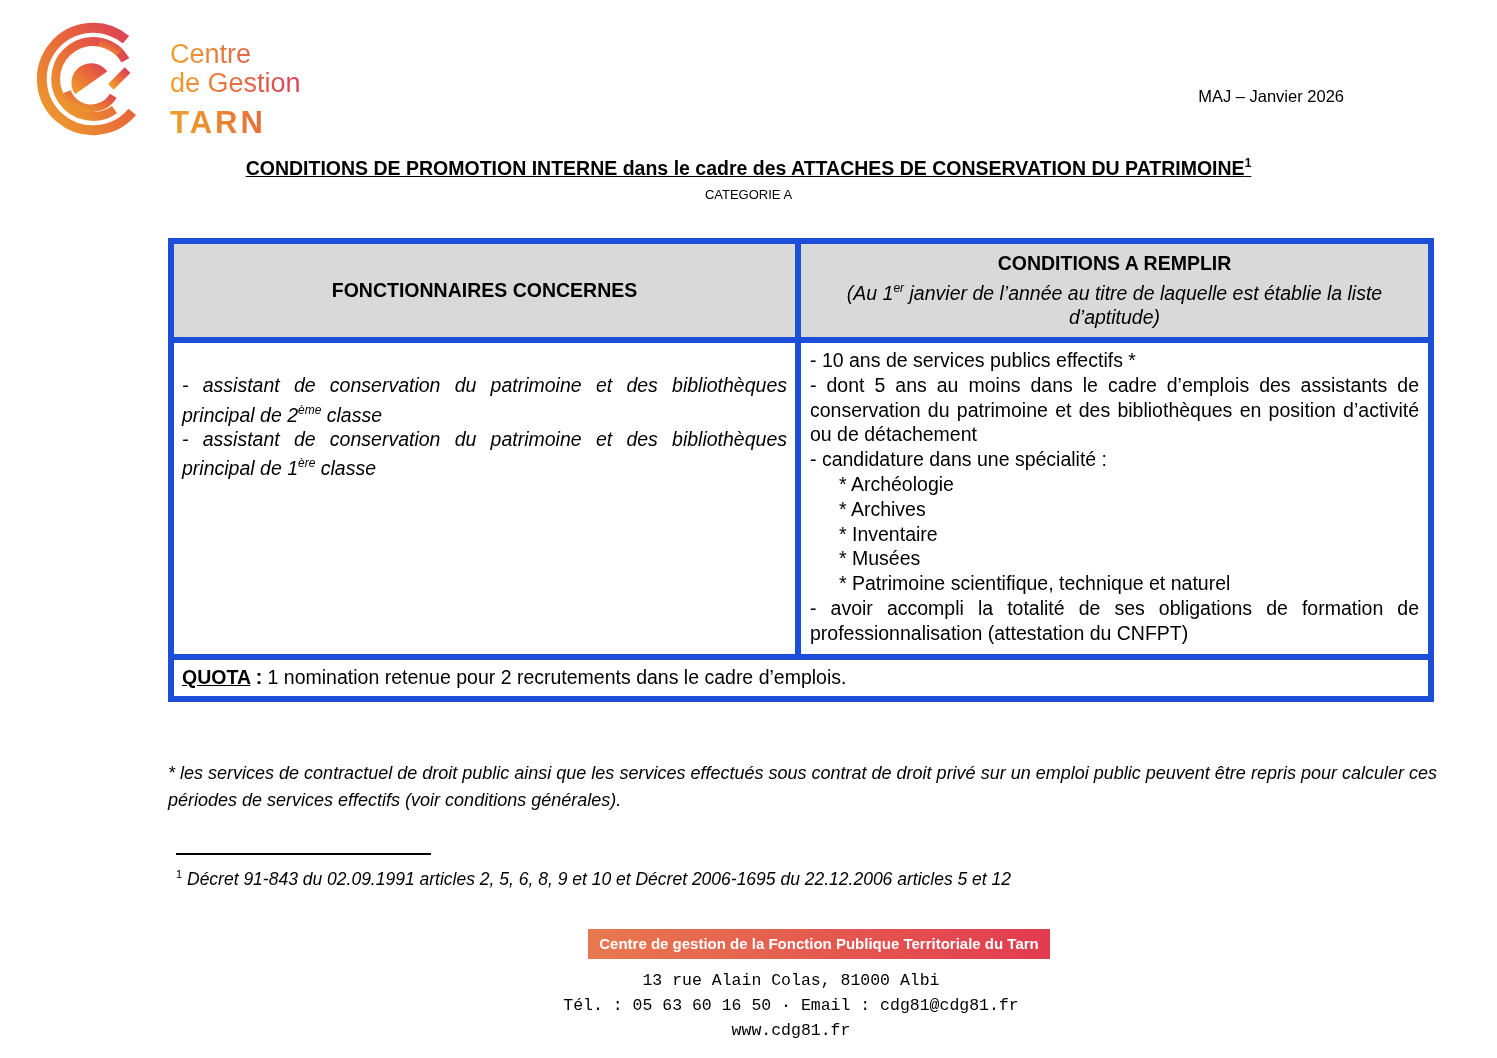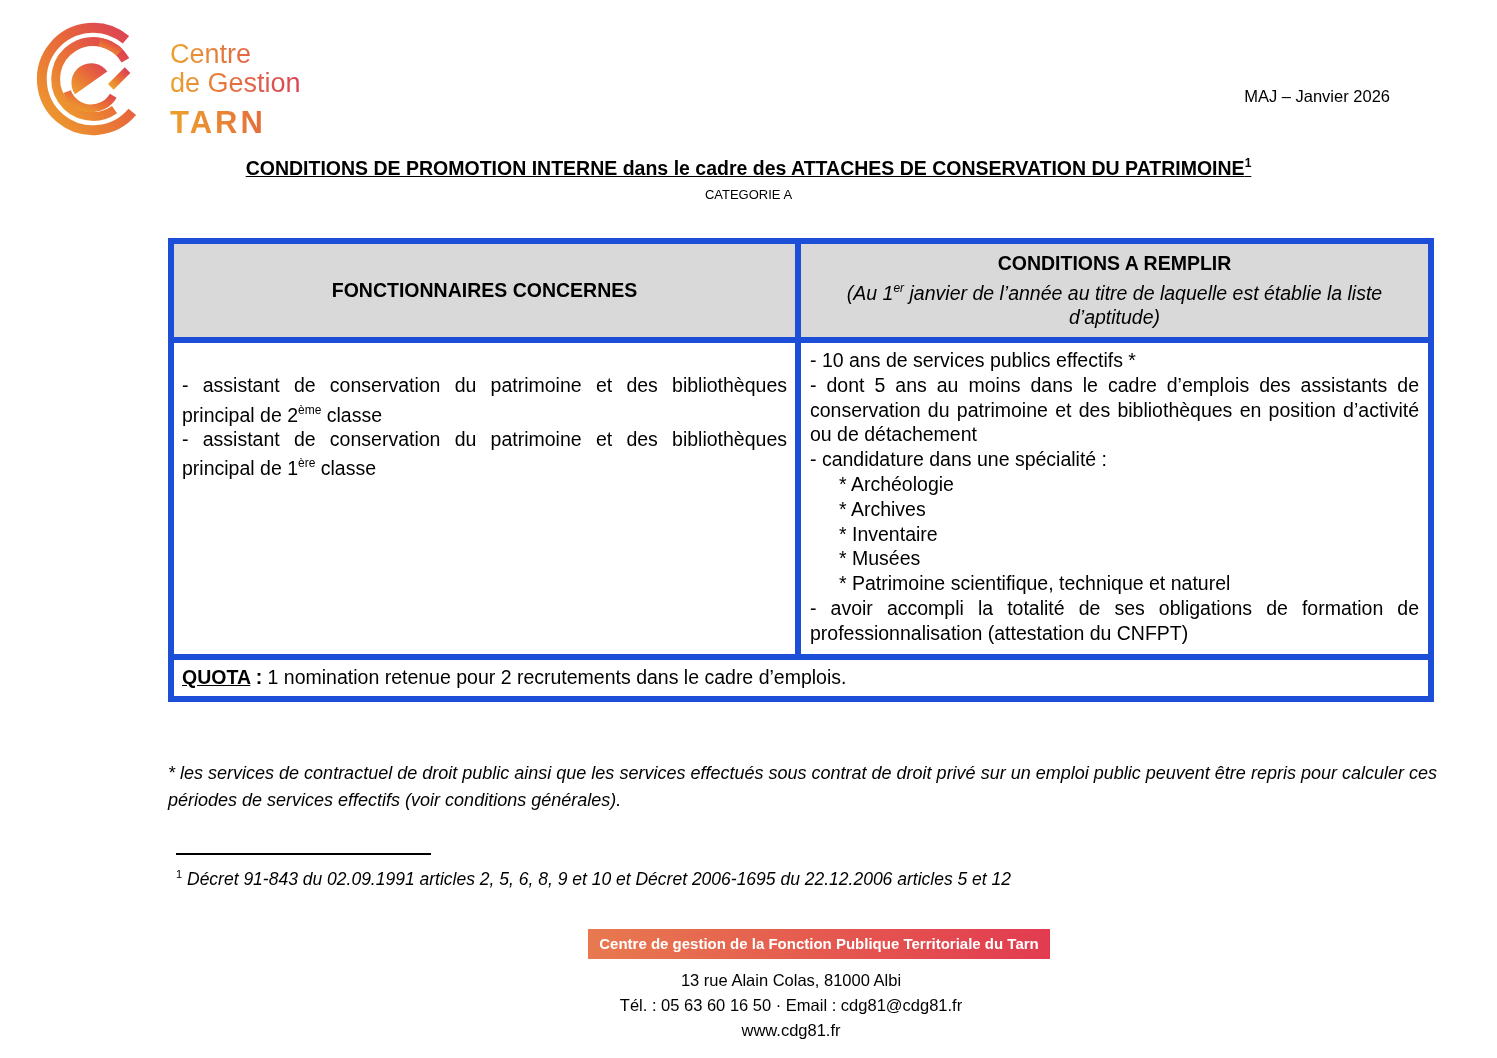--- a/index.html
+++ b/index.html
@@ -20,21 +20,21 @@
       background:linear-gradient(90deg, var(--logo_orange,#EDA12C), var(--logo_red,#DB3E57));
       -webkit-background-clip:text; background-clip:text; -webkit-text-fill-color:transparent;
     }
     .logo-tarn {
       background:linear-gradient(90deg, var(--logo_orange,#EDA12C), #E25840);
       -webkit-background-clip:text; background-clip:text; -webkit-text-fill-color:transparent;
     }
   }
 
   
-  .maj { position:absolute; top:87px; left:1090px; width:300px; text-align:right; font-size:16.5px; }
+  .maj { position:absolute; top:87px; left:1044px; width:300px; text-align:right; font-size:16.5px; }
 
   
   .title-block { position:absolute; top:156px; left:0; width:100%; text-align:center; }
   .doc-title { font-size:19.5px; font-weight:bold; text-decoration:underline; }
   .doc-title sup { font-size:12px; }
   .doc-subtitle { font-size:13px; margin-top:7px; font-weight:normal; }
 
   
   table.doc-table {
     position:absolute; left:168px; top:238px; width:1260px;
@@ -45,21 +45,21 @@
   .doc-table col.c2 { width:633px; }
   .doc-table th {
     background:var(--header_bg,#D9D9D9); height:99px; text-align:center; vertical-align:middle;
     line-height:25px;
   }
   .th-main { font-weight:bold; }
   .th-sub { font-style:italic; font-weight:normal; }
   .th-sub sup { font-size:12px; }
   td.cell-fonctionnaires {
     height:314px; vertical-align:top; padding:30px 8px 8px 8px;
-    text-align:justify; line-height:24.6px;
+    text-align:justify; line-height:24.6px;font-style:italic;
   }
   td.cell-fonctionnaires sup { font-size:12px; }
   td.cell-conditions { vertical-align:top; padding:5px 9px 8px 9px; line-height:24.8px; }
   .cond-item { text-align:justify; }
   .cond-item.c-indent { padding-left:29px; text-align:left; }
   td.cell-quota { height:42px; vertical-align:top; padding:6px 8px; border-top:3px solid #84cc16; }
   .quota-label { font-weight:bold; text-decoration:underline; }
   .quota-colon { font-weight:bold; }
 
   
@@ -73,21 +73,21 @@
 
   
   .footer-banner {
     position:absolute; left:588px; top:929px; width:462px; height:30px;
     background:linear-gradient(90deg, var(--banner_from,#E8794F), var(--banner_to,#E23B50));
     color:#fff; font-weight:bold; font-size:15px; text-align:center; line-height:30px;
     white-space:nowrap;
   }
   .footer-address {
     position:absolute; left:441px; top:968px; width:700px; text-align:center;
-    font-size:16.5px; line-height:25px;
+    font-size:16.5px; line-height:25px;font-family:Liberation Mono, monospace;
   }
 </style>
 </head>
 <body>
 
 <div class="logo">
   <svg class="logo-mark" viewBox="0 0 130 130" aria-hidden="true">
     <defs>
       <linearGradient id="lg" x1="0" y1="1" x2="1" y2="0">
         <stop offset="0" style="stop-color:var(--logo_orange,#EDA12C)"></stop>

